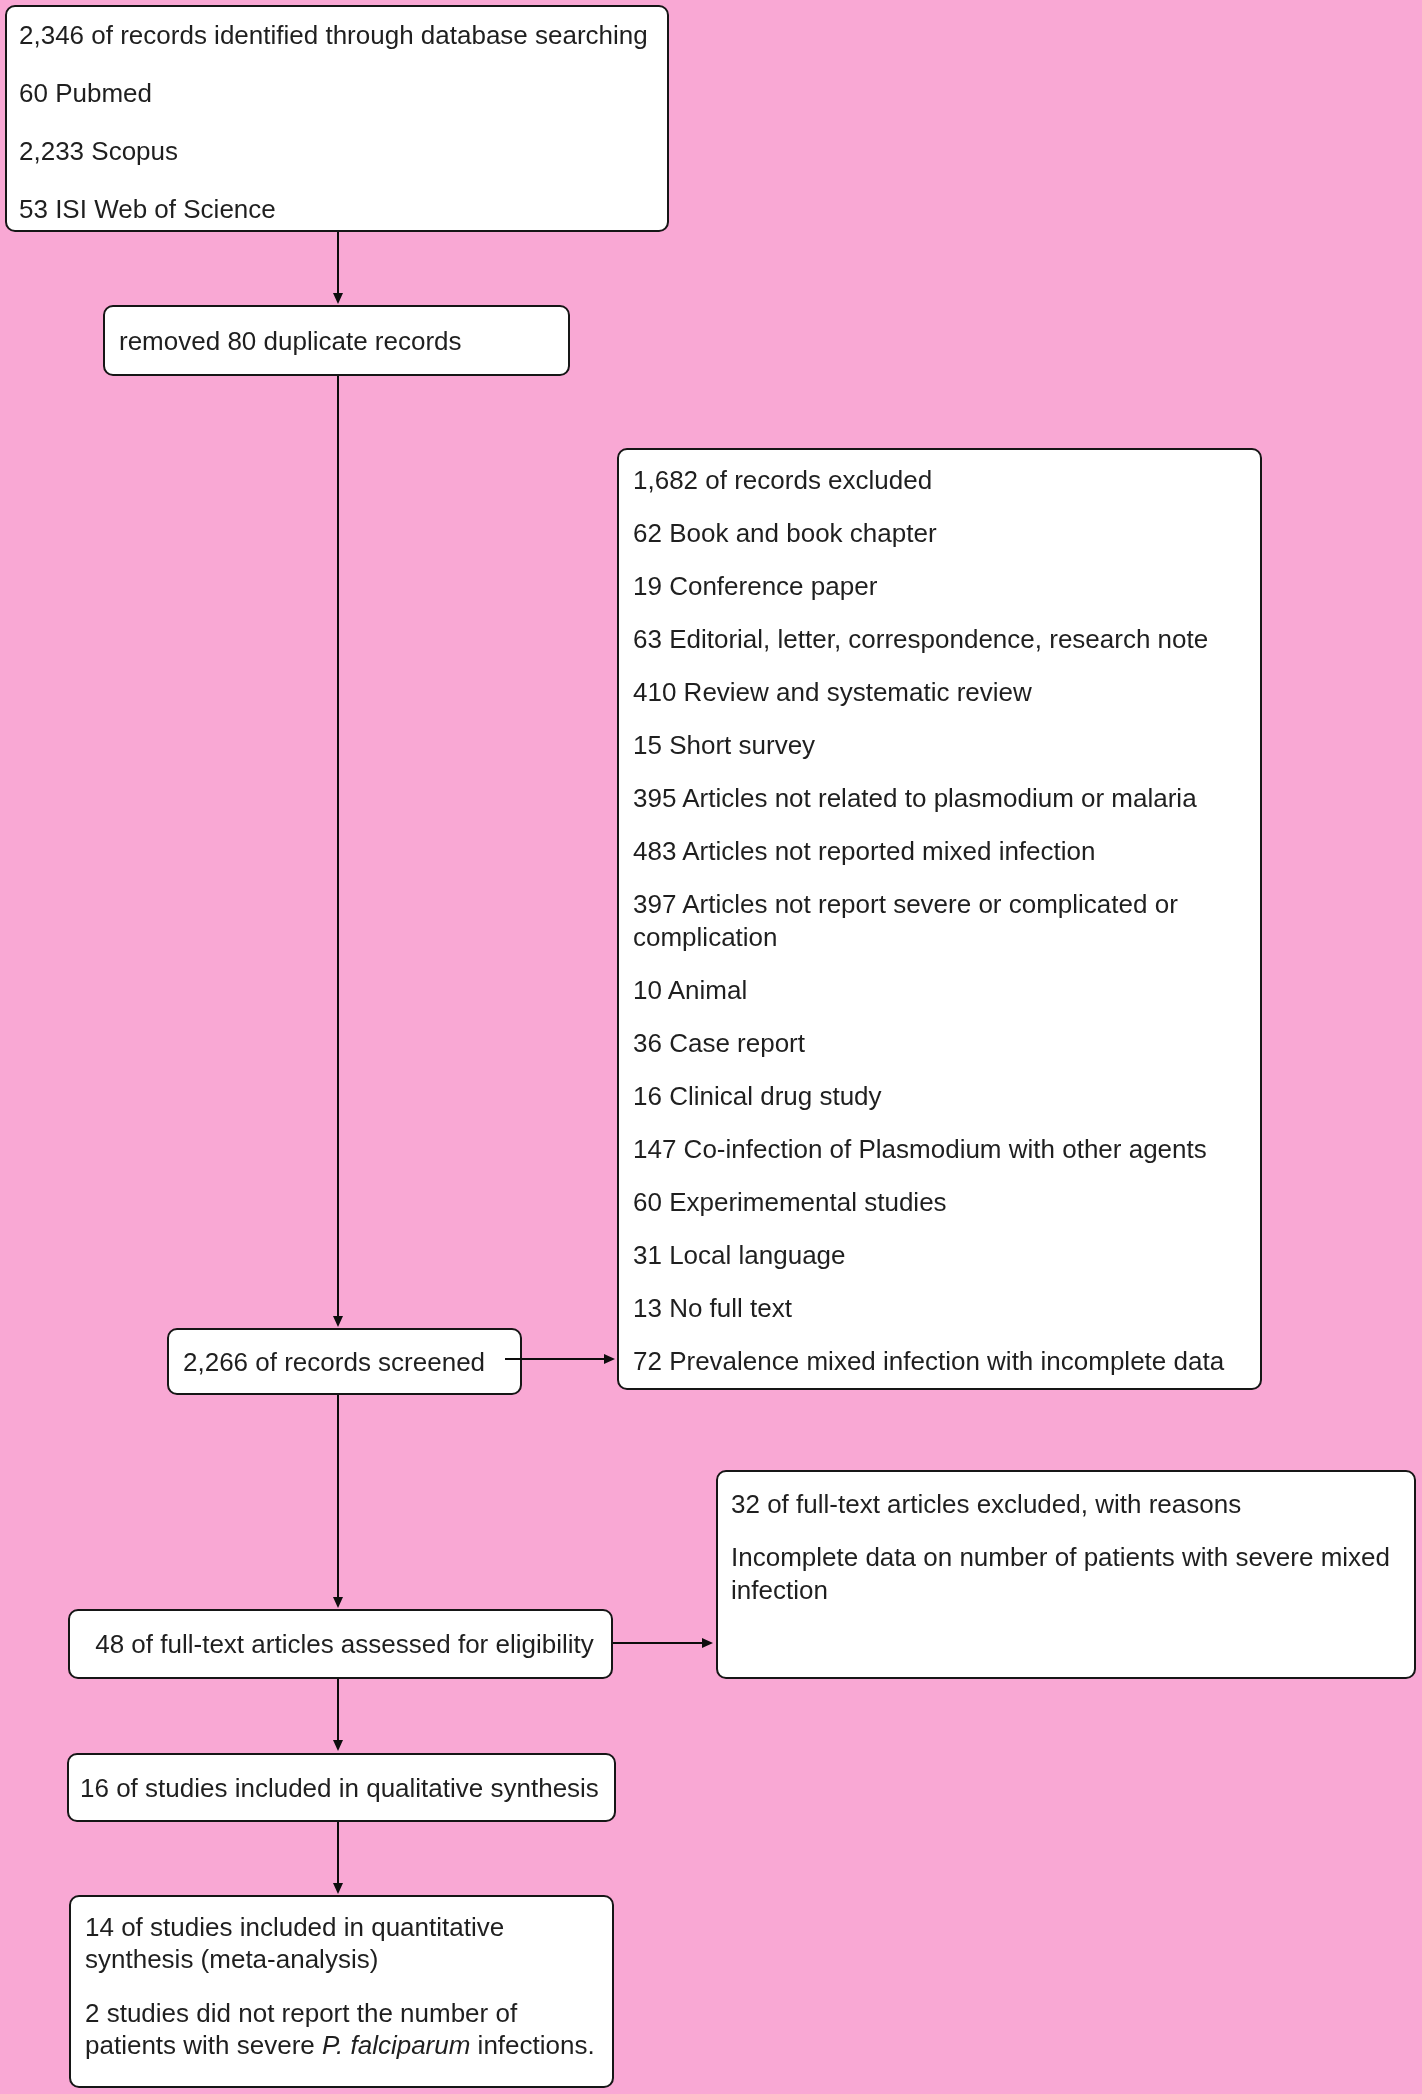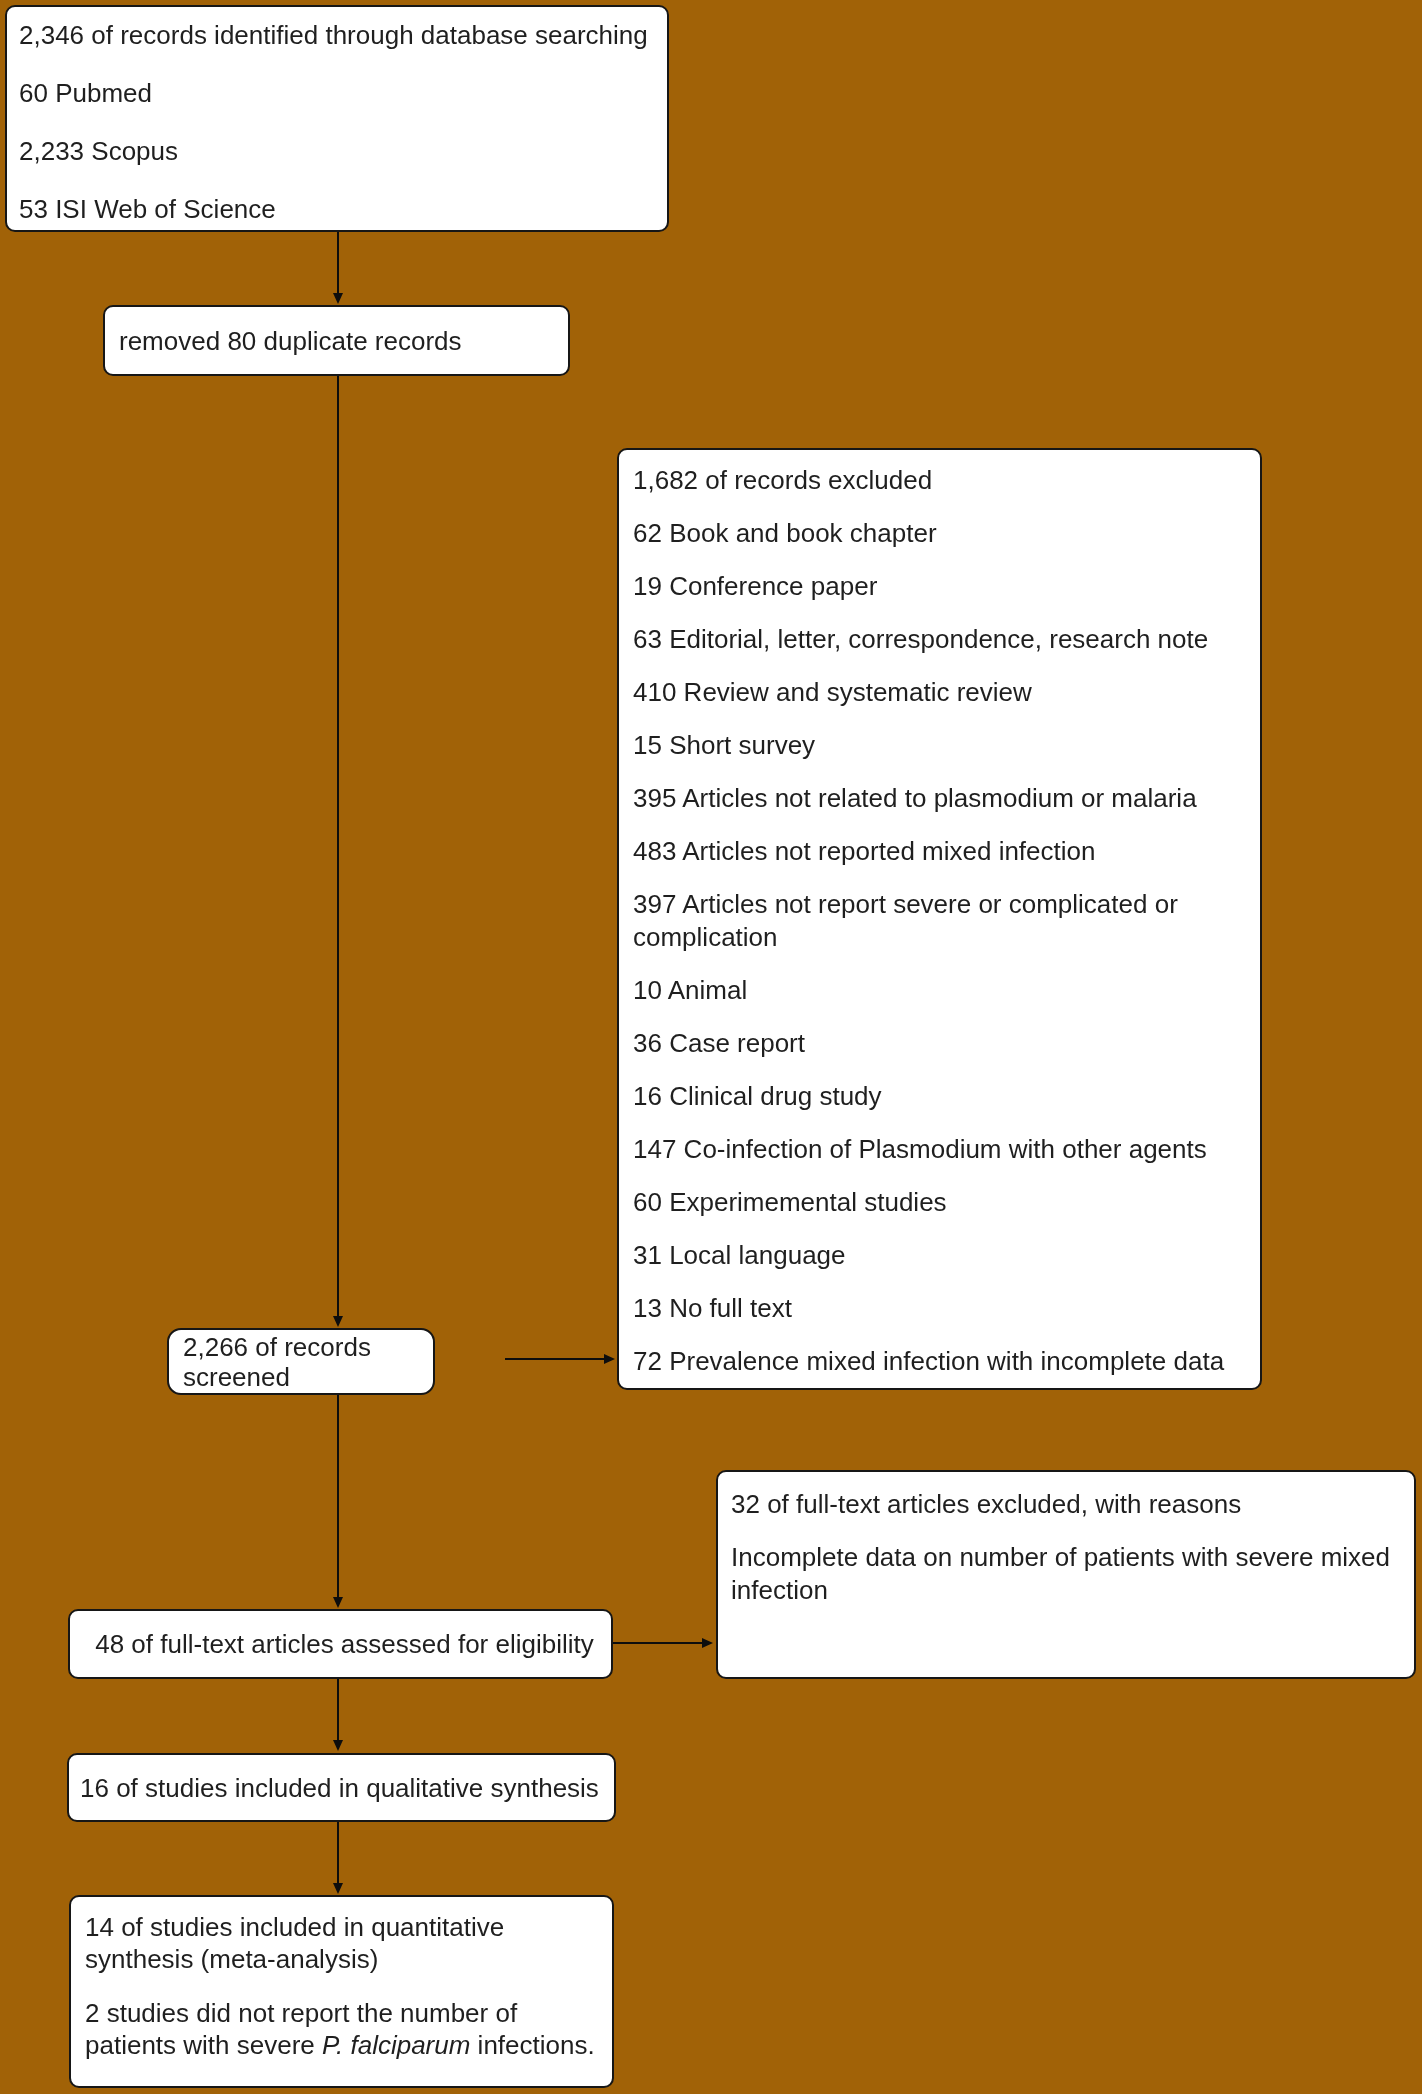--- a/index.html
+++ b/index.html
@@ -1,19 +1,19 @@
 <!DOCTYPE html>
 <html><head>
 <meta charset="utf-8">
 <style>
   html,body{margin:0;padding:0;background:#ffffff;}
   #canvas{
     position:relative;
     width:1422px;height:2094px;
-    background:#a16207;
+    background:#f9a8d4;
     font-family:"Liberation Sans", sans-serif;
     color:#1f1f1f;
     font-size:26px;
   }
   .box{
     position:absolute;
     background:#ffffff;
     border:2px solid #161616;
     border-radius:10px;
     box-sizing:border-box;
@@ -81,21 +81,21 @@
       <p>10 Animal</p>
       <p>36 Case report</p>
       <p>16 Clinical drug study</p>
       <p>147 Co-infection of Plasmodium with other agents</p>
       <p>60 Experimemental studies</p>
       <p>31 Local language</p>
       <p>13 No full text</p>
       <p>72 Prevalence mixed infection with incomplete data</p>
     </div>
 
-  <div class="box single" style="left:167px;top:1328px;width:268px;height:67px;padding-left:14px;border-radius:14px;">
+  <div class="box single" style="left:167px;top:1328px;width:355px;height:67px;padding-left:14px;">
     <p>2,266 of records screened</p>
   </div>
 
   <div>
     <div class="hline" style="left:505px;top:1358px;width:100px;"></div>
     <div class="head-right" style="left:604px;top:1354px;"></div>
   </div>
 
   <div>
     <div class="vline" style="left:337px;top:1395px;height:203px;"></div>

